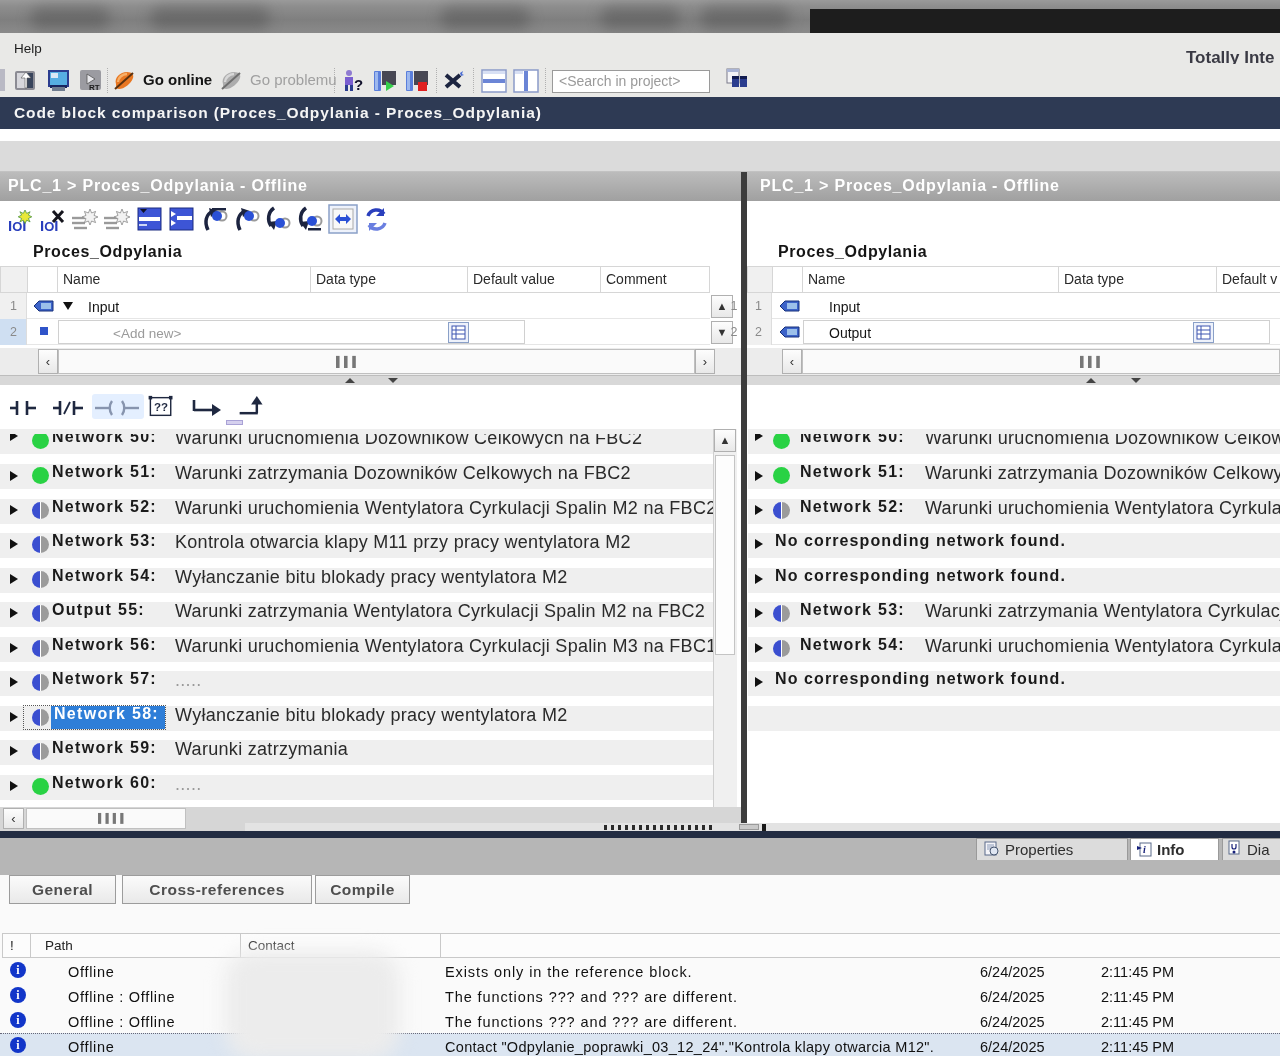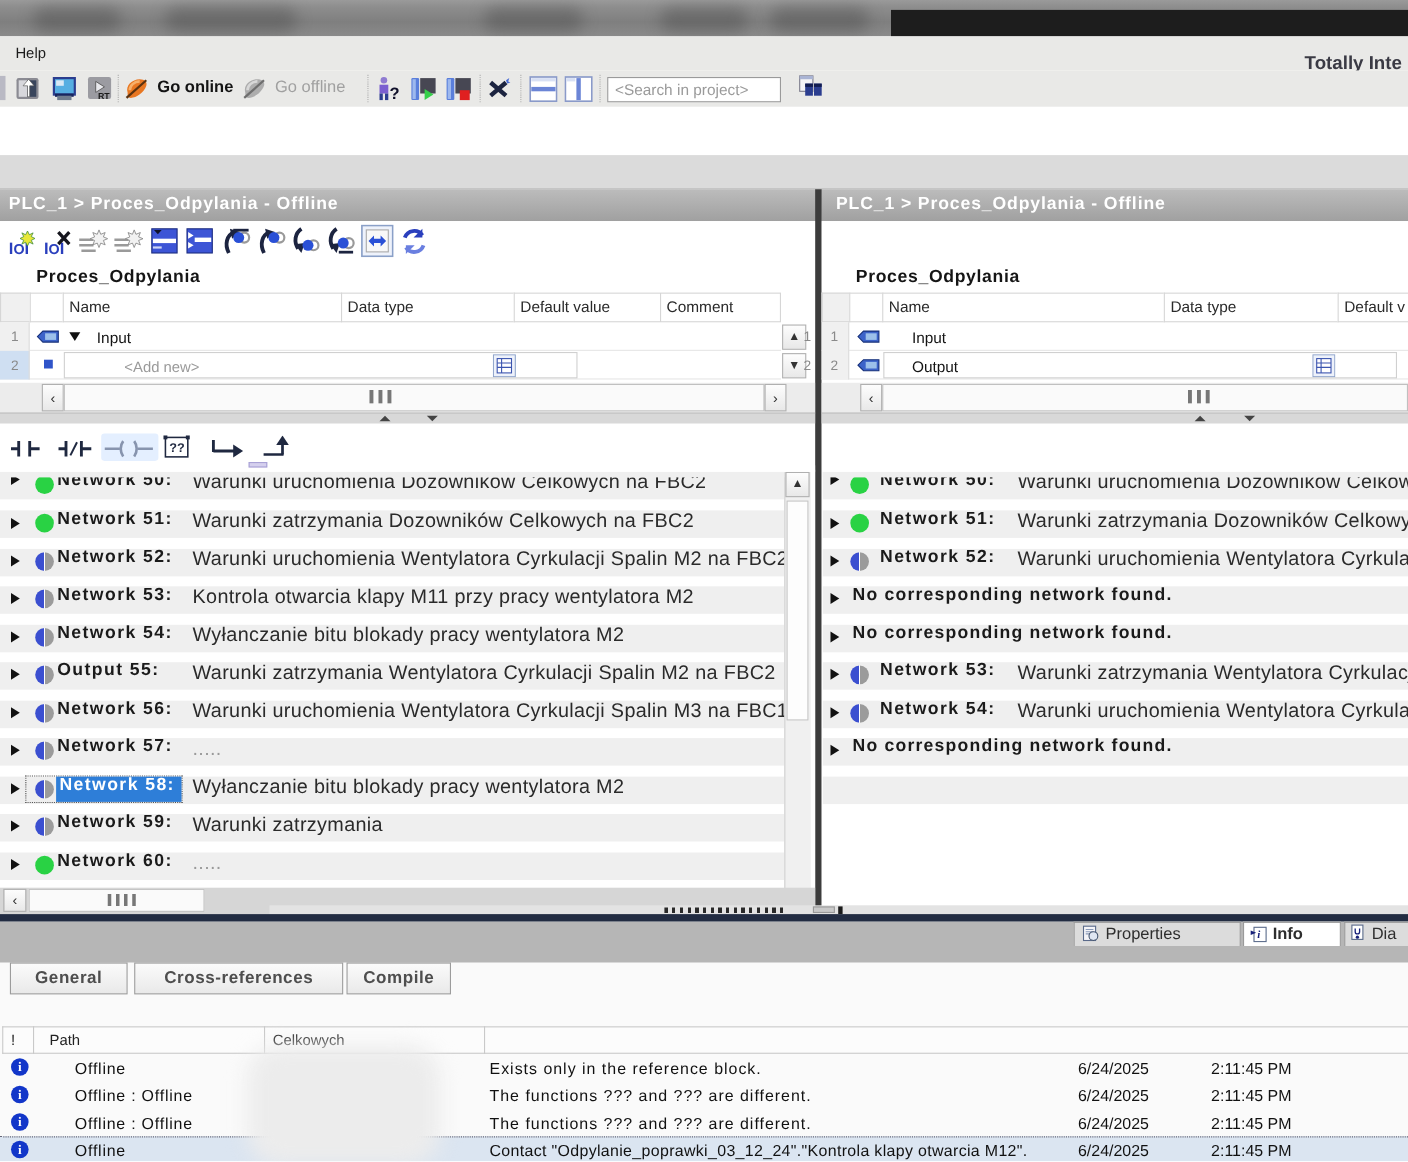--- a/index.html
+++ b/index.html
@@ -179,23 +179,24 @@
       <rect x="8" y="9" width="7" height="3" fill="#121c50"></rect>
       <rect x="16" y="9" width="7" height="3" fill="#121c50"></rect>
     </svg>
   </div>
   <div class="tsep" style="left:107px;"></div>
   <div class="tsep" style="left:334px;"></div>
   <div class="tsep" style="left:436px;"></div>
   <div class="tsep" style="left:473px;"></div>
   <div class="tsep" style="left:545px;"></div>
   <div class="abs" id="goonline">Go online</div>
-  <div class="abs" id="gooffline">Go offline</div>
+  <div class="abs" id="gooffline">Go problemu</div>
   <div class="abs" id="searchbox">&lt;Search in project&gt;</div>
 
+  <div class="abs" id="navybar">Code block comparison (Proces_Odpylania - Proces_Odpylania)</div>
   <div class="abs" id="stripwhite"></div>
   <div class="abs" id="stripgray"></div>
 
   <div class="abs panehdr" id="lpanehdr">PLC_1 &gt; Proces_Odpylania - Offline</div>
   <div class="abs panehdr" id="rpanehdr">PLC_1 &gt; Proces_Odpylania - Offline</div>
   <div class="abs" id="divider"></div>
   <div class="abs" id="lbody"></div>
   <div class="abs" id="rbody"></div>
 
   <div id="cmpicons">
@@ -579,21 +580,21 @@
     </svg>
 
     <div class="tab1" style="left:9px;width:107px;">General</div>
     <div class="tab1" style="left:122px;width:190px;">Cross-references</div>
     <div class="tab1" style="left:315px;width:95px;">Compile</div>
   </div>
   <div id="bottomtable">
 
     <div class="bth" style="left:2px;width:28px;">!</div>
     <div class="bth" style="left:30px;width:210px;padding-left:14px;">Path</div>
-    <div class="bth" style="left:240px;width:200px;">Celkowych</div>
+    <div class="bth" style="left:240px;width:200px;">Contact</div>
     <div class="bth" style="left:440px;width:840px;"></div>
 
     <div class="brow" style="top:958px;"></div>
     <div class="brow" style="top:983px;"></div>
     <div class="brow" style="top:1008px;"></div>
     <div class="brow" style="top:1033px;background:#dbe5f1;border-top:1px dotted #667;height:23px;"></div>
     <div class="info" style="left:10px;top:962px;">i</div>
     <div class="info" style="left:10px;top:987px;">i</div>
     <div class="info" style="left:10px;top:1012px;">i</div>
     <div class="info" style="left:10px;top:1037px;">i</div>

